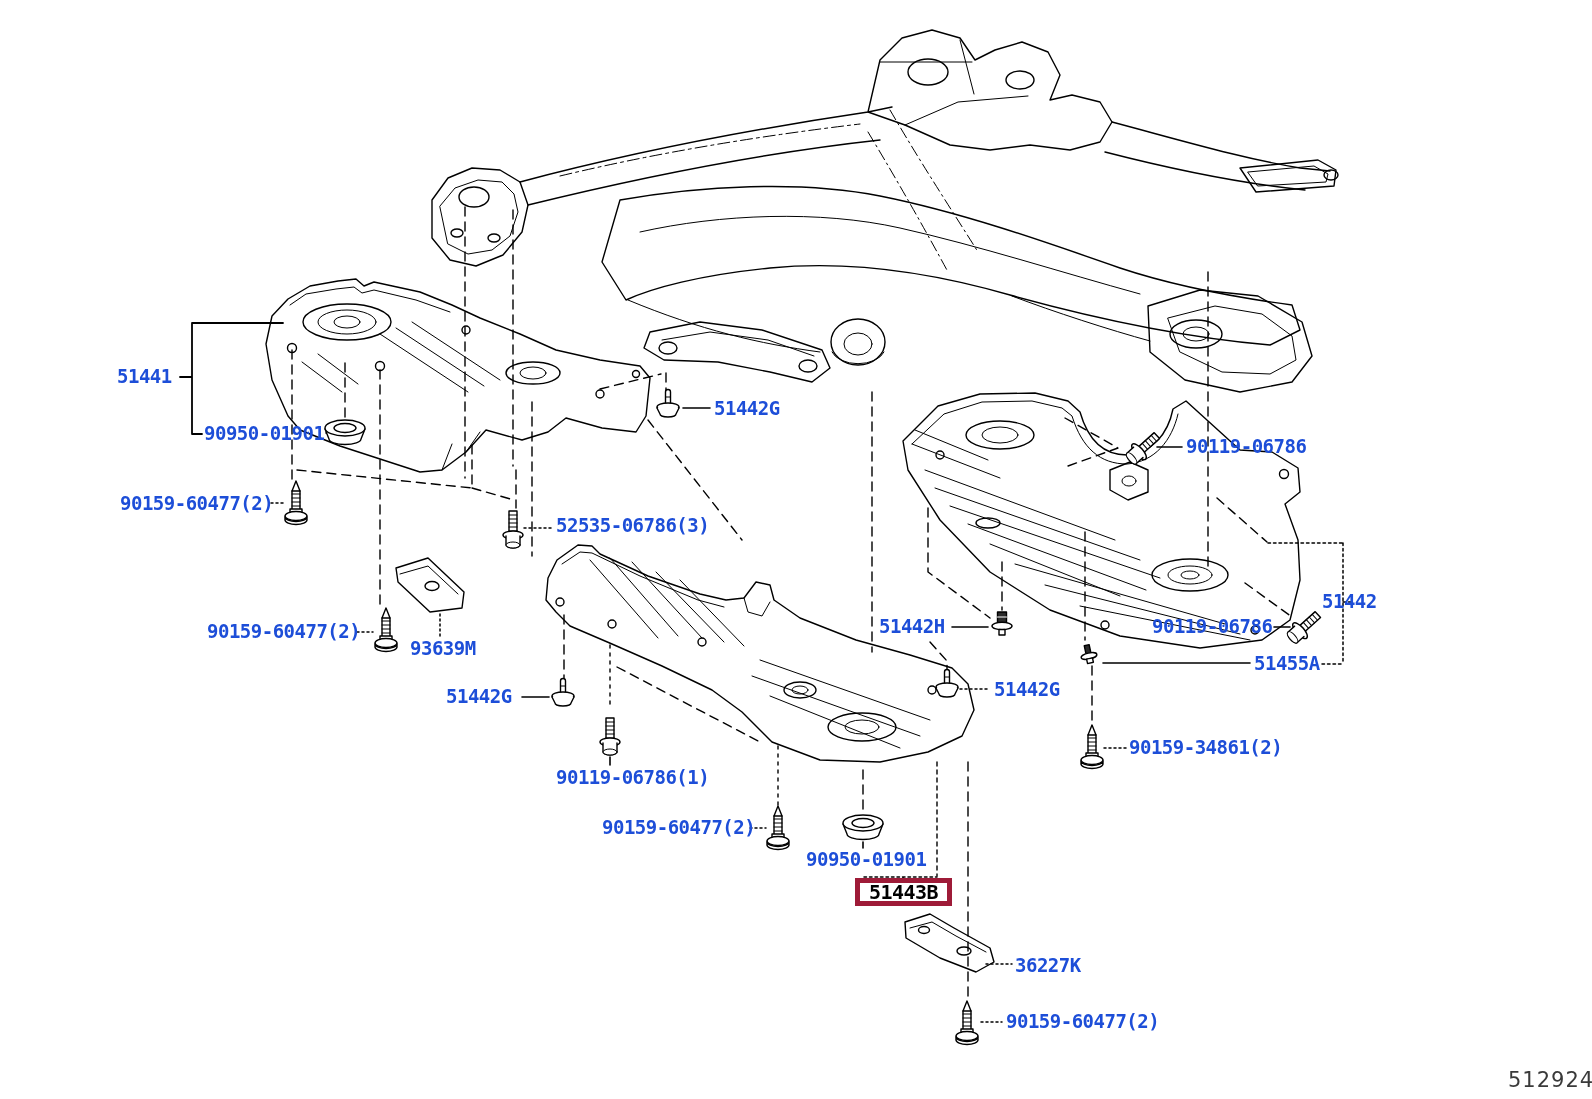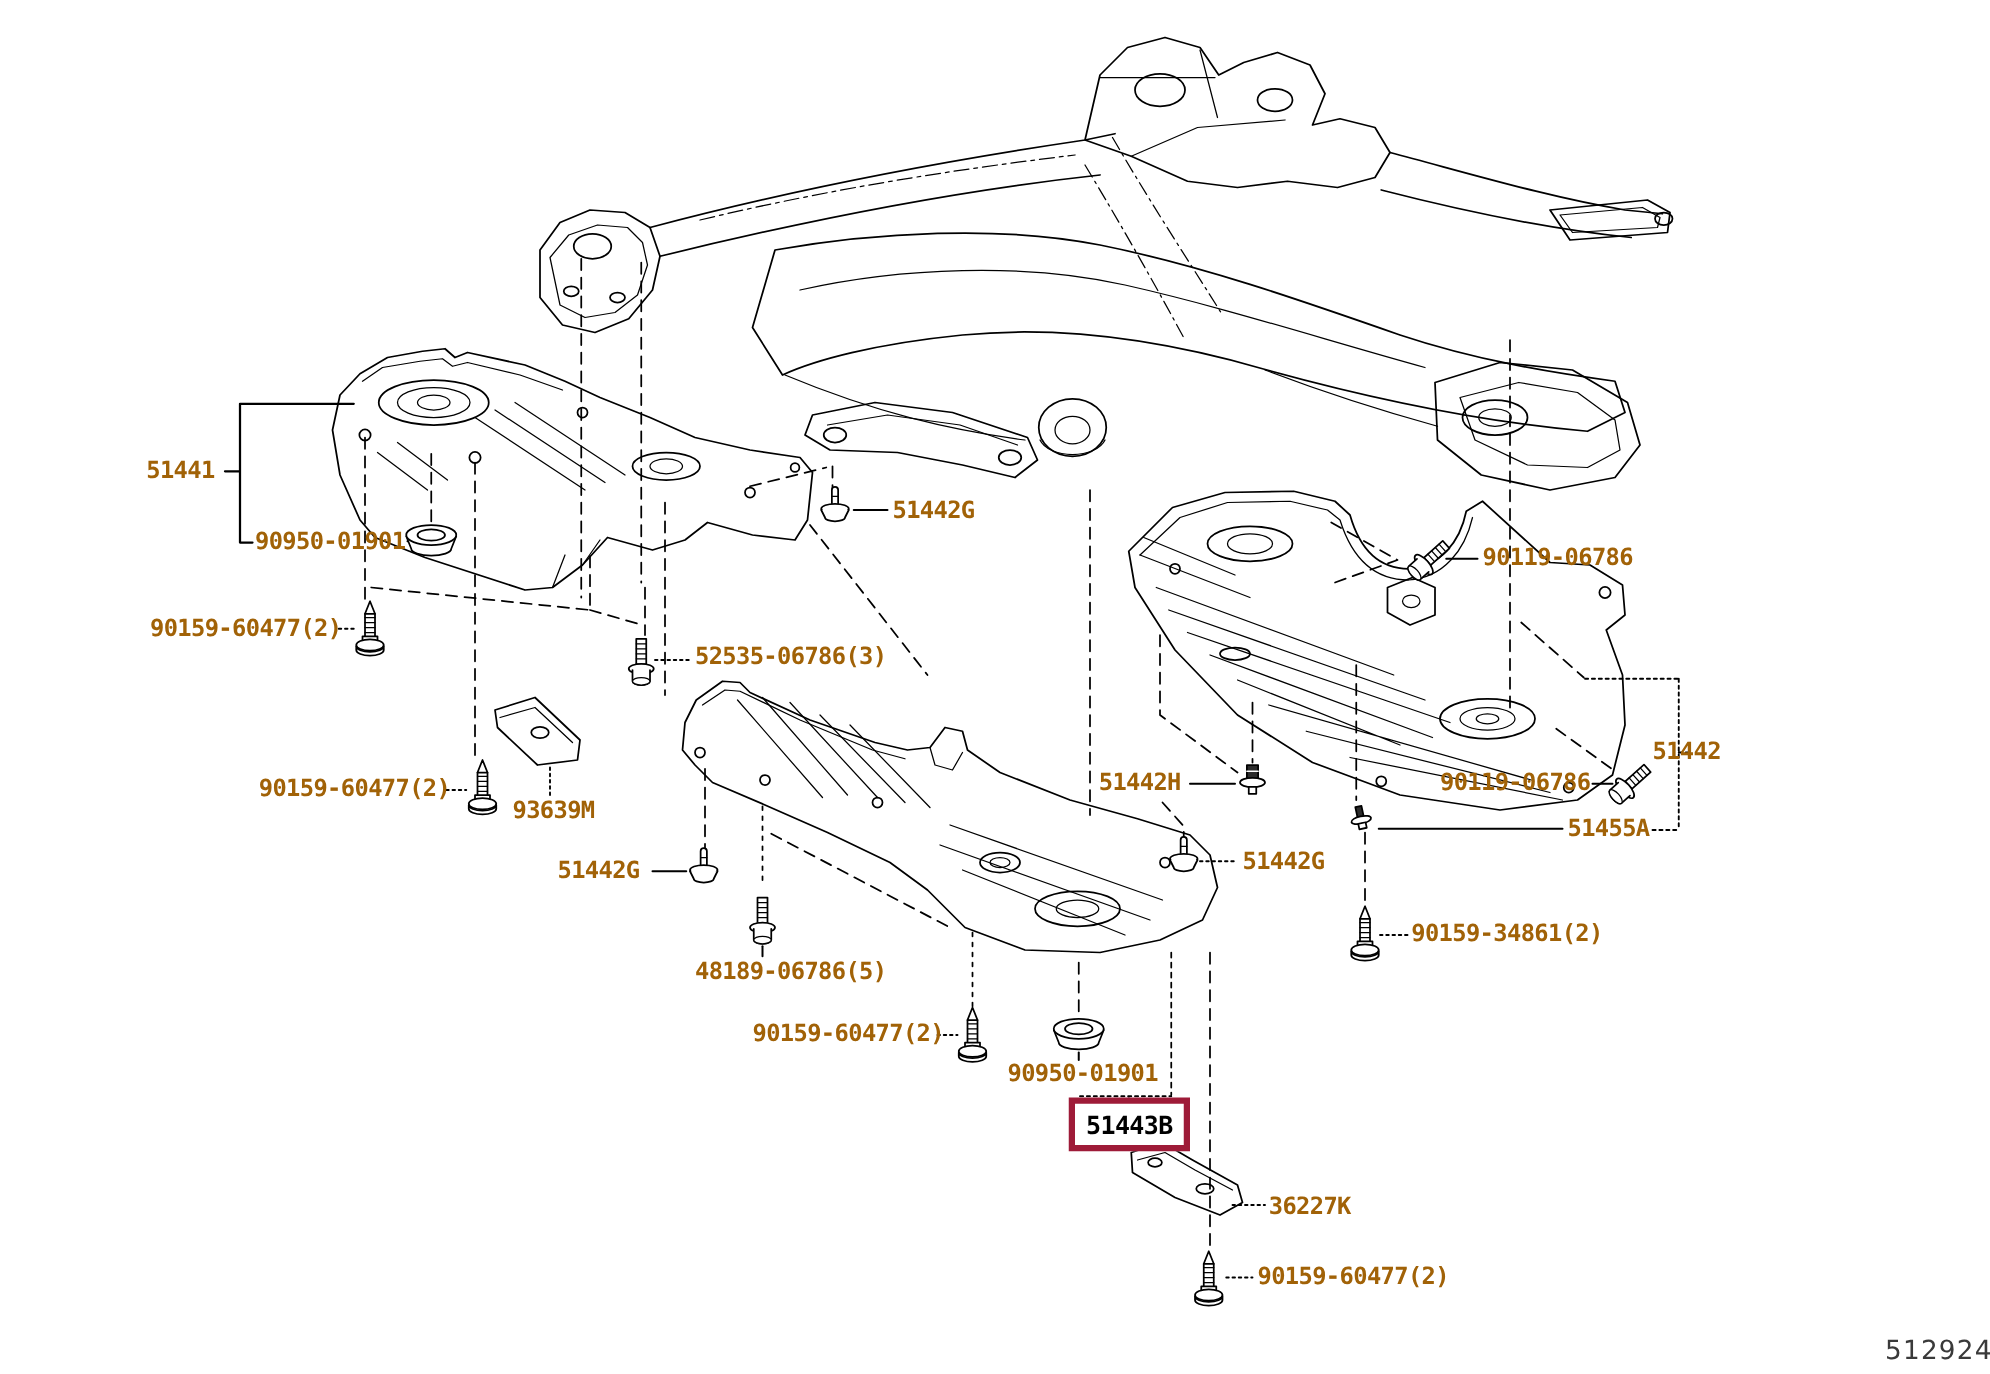--- a/index.html
+++ b/index.html
@@ -4,25 +4,25 @@
 <style>
   html,body{margin:0;padding:0;background:#fff;}
   #stage{
     position:relative;width:1592px;height:1099px;background:#ffffff;
     font-family:"DejaVu Sans Mono","Liberation Mono",monospace;
     overflow:hidden;
   }
   #artwork{position:absolute;left:0;top:0;}
   .lbl{
     position:absolute;white-space:nowrap;
-    font-size:19px;font-weight:bold;color:#a16207;
+    font-size:19px;font-weight:bold;color:#1d4ed8;
     letter-spacing:-0.5px;line-height:19px;
   }
   .part-box{
-    position:absolute;left:855px;top:878px;width:97px;height:43px;
+    position:absolute;left:855px;top:878px;width:97px;height:28px;
     border:5px solid #9e1b38;box-sizing:border-box;
     display:flex;align-items:center;justify-content:center;
     background:#fff;
   }
   .part-box .lbl-in{
     font-size:20px;font-weight:bold;color:#000;letter-spacing:-0.5px;
     font-family:"DejaVu Sans Mono","Liberation Mono",monospace;
   }
   .figcode{
     position:absolute;left:1508px;top:1070px;
@@ -278,21 +278,21 @@
 <div class="lbl" style="left:207px;top:622px">90159-60477(2)</div>
 <div class="lbl" style="left:410px;top:639px">93639M</div>
 <div class="lbl" style="left:446px;top:687px">51442G</div>
 <div class="lbl" style="left:1186px;top:437px">90119-06786</div>
 <div class="lbl" style="left:879px;top:617px">51442H</div>
 <div class="lbl" style="left:994px;top:680px">51442G</div>
 <div class="lbl" style="left:1322px;top:592px">51442</div>
 <div class="lbl" style="left:1152px;top:617px">90119-06786</div>
 <div class="lbl" style="left:1254px;top:654px">51455A</div>
 <div class="lbl" style="left:1129px;top:738px">90159-34861(2)</div>
-<div class="lbl" style="left:556px;top:768px">48189-06786(5)</div>
+<div class="lbl" style="left:556px;top:768px">90119-06786(1)</div>
 <div class="lbl" style="left:602px;top:818px">90159-60477(2)</div>
 <div class="lbl" style="left:806px;top:850px">90950-01901</div>
 <div class="lbl" style="left:1015px;top:956px">36227K</div>
 <div class="lbl" style="left:1006px;top:1012px">90159-60477(2)</div>
 
 <div class="part-box" style="border-color: rgb(158, 27, 56);">
   <span class="lbl-in">51443B</span>
 </div>
 
 <div class="figcode">512924</div>

